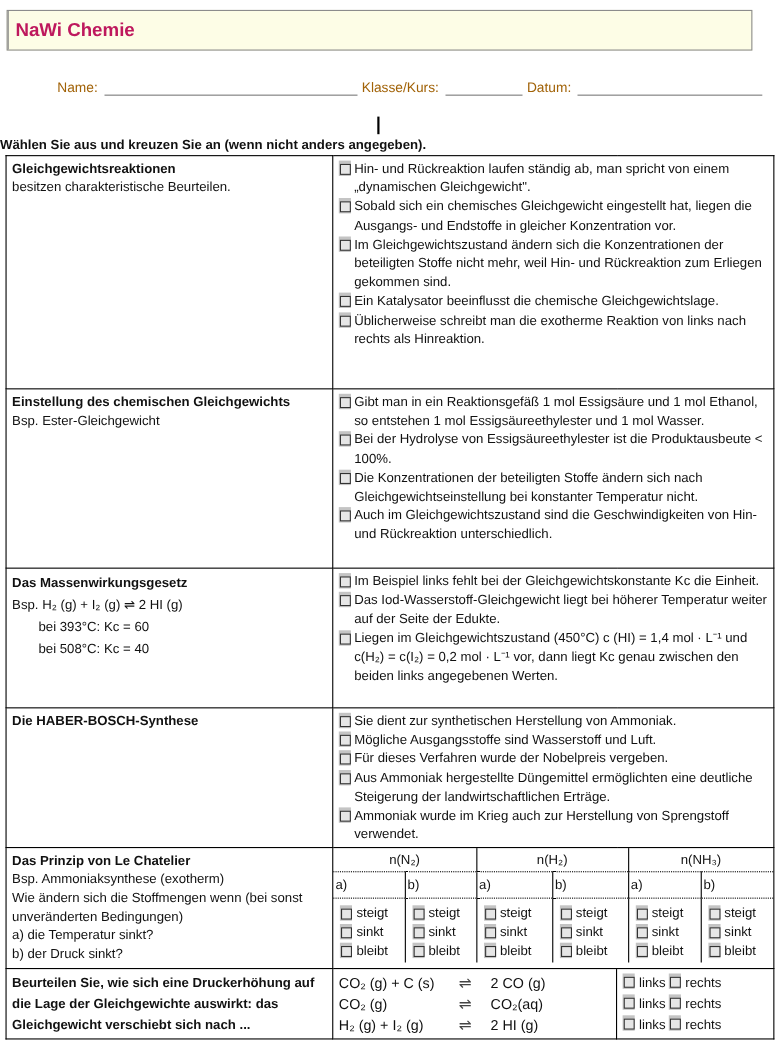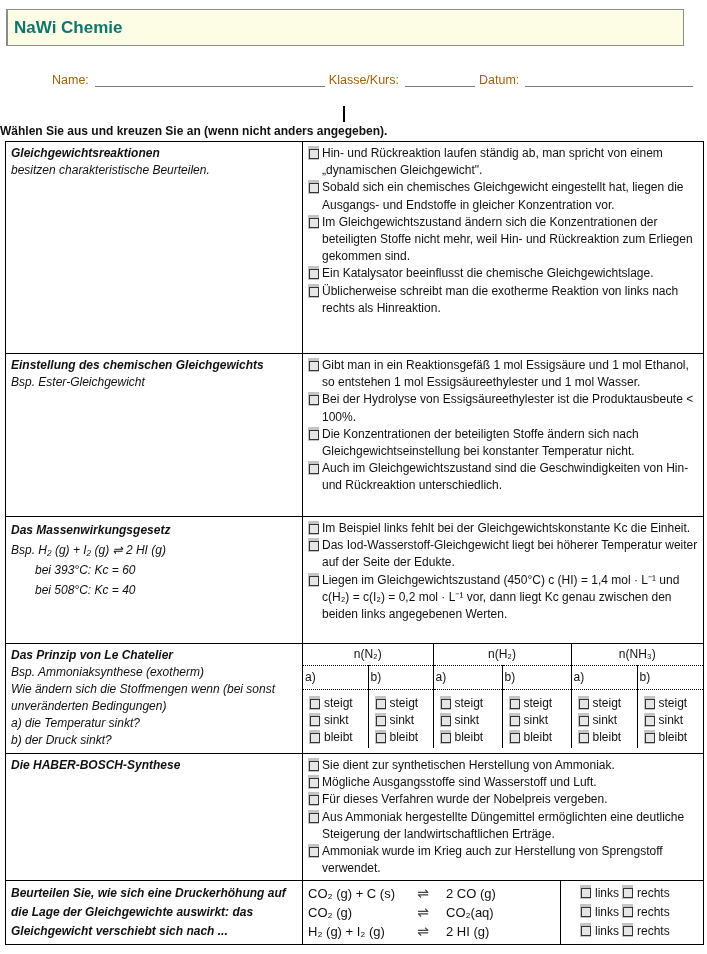--- a/index.html
+++ b/index.html
@@ -1,31 +1,31 @@
 <!DOCTYPE html>
 <html><head>
 <meta charset="utf-8">
 <style>
   * { box-sizing: border-box; margin: 0; padding: 0; }
   html, body { width: 707px; height: 954px; background: #ffffff; overflow: hidden; }
   body { font-family: "Liberation Sans", sans-serif; color: #111; position: relative; font-size: 12px; }
 
   .header { position: absolute; left: 6px; top: 9px; width: 678px; height: 37px; border: 1px solid #8c8c8c; background: #fdfde6; display: flex; }
   .header .title { flex: 1; padding-left: 8px; line-height: 35px; font-weight: bold; font-size: 17px; color: #7a7a7a; }
-  .header .subject { width: 137px; border-left: 1px solid #8c8c8c; line-height: 35px; padding-left: 6px; font-weight: bold; font-size: 17px; color: #0f766e; }
+  .header .subject { width: 137px; border-left: 1px solid #8c8c8c; line-height: 35px; padding-left: 6px; font-weight: bold; font-size: 17px; color: #be185d; }
 
   .meta { position: absolute; left: 7px; top: 73px; width: 680px; font-size: 12.5px; color: #a16207; display: flex; align-items: flex-start; margin-left: 45px; }
   .meta .blank { display: inline-block; border-bottom: 1px solid #7a7a7a; height: 14px; margin: 0 4px 0 6px; }
 
   .cursor { position: absolute; left: 343px; top: 106px; width: 2px; height: 16px; background: #000; }
   .instruction { position: absolute; left: 0; width: 707px; top: 124px; text-align: left; font-weight: bold; font-size: 12px; }
 
   table.ws { position: absolute; left: 5px; top: 141px; width: 699px; border-collapse: collapse; font-size: 12px; }
   table.ws > tbody > tr > td { border: 1.5px solid #000; vertical-align: top; }
-  .lcell { width: 297px; padding: 3px 5px; line-height: 17px; font-style: italic; }
+  .lcell { width: 297px; padding: 3px 5px; line-height: 17px; }
   .lcell .h { font-weight: bold; }
   .rcell { padding: 3px 4px 2px 5px; line-height: 17.2px; }
 
   .item { display: flex; align-items: flex-start; }
   .item .txt { flex: 1; padding-left: 3px; }
   .cb { display: inline-block; width: 11px; height: 14px; background: #c4c4c4; position: relative; flex: none; margin-top: 1px; cursor: pointer; }
   .cb::after { content: ""; position: absolute; left: 1px; top: 3px; width: 8px; height: 8px; border: 1px solid #333; background: #e6e6e6; }
 
   .indent { padding-left: 24px; }
 
@@ -39,21 +39,21 @@
   table.inner tr.opts td { padding: 5px 2px 2px 6px; line-height: 17px; vertical-align: top; }
   .opt { display: flex; align-items: flex-start; }
   .opt .txt { padding-left: 4px; }
 
   
   .eqcell { padding: 3px 5px; line-height: 19px; font-size: 13px; }
   .eq { display: flex; }
   .eq .lhs { width: 96px; }
   .eq .arr { width: 38px; text-align: center; color: #444; font-size: 14px; }
   .eq .rhs { padding-left: 4px; }
-  .lrcell { width: 143px; padding: 3px 19px; line-height: 19px; }
+  .lrcell { width: 143px; padding: 3px 5px; line-height: 19px; }
   .lr { display: flex; align-items: flex-start; }
   .lr .txt { padding: 0 3px 0 4px; }
 </style>
 </head>
 <body>
 
 <div class="header">
   <div class="subject">NaWi Chemie</div>
 </div>
 
@@ -138,20 +138,48 @@
             <span class="cb"></span>
             <span class="txt">Im Beispiel links fehlt bei der Gleichgewichtskonstante Kc die Einheit.</span>
           </div>
       <div class="item">
             <span class="cb"></span>
             <span class="txt">Das Iod-Wasserstoff-Gleichgewicht liegt bei höherer Temperatur weiter auf der Seite der Edukte.</span>
           </div>
       <div class="item">
             <span class="cb"></span>
             <span class="txt">Liegen im Gleichgewichtszustand (450°C) c (HI) = 1,4 mol · L⁻¹ und c(H₂) = c(I₂) = 0,2 mol · L⁻¹ vor, dann liegt Kc genau zwischen den beiden links angegebenen Werten.</span>
+          </div>
+    </td>
+  </tr>
+
+  <tr style="height:127px">
+    <td class="lcell">
+      <div class="h">Die HABER-BOSCH-Synthese</div>
+    </td>
+    <td class="rcell" colspan="2">
+      <div class="item">
+            <span class="cb"></span>
+            <span class="txt">Sie dient zur synthetischen Herstellung von Ammoniak.</span>
+          </div>
+      <div class="item">
+            <span class="cb"></span>
+            <span class="txt">Mögliche Ausgangsstoffe sind Wasserstoff und Luft.</span>
+          </div>
+      <div class="item">
+            <span class="cb"></span>
+            <span class="txt">Für dieses Verfahren wurde der Nobelpreis vergeben.</span>
+          </div>
+      <div class="item">
+            <span class="cb"></span>
+            <span class="txt">Aus Ammoniak hergestellte Düngemittel ermöglichten eine deutliche Steigerung der landwirtschaftlichen Erträge.</span>
+          </div>
+      <div class="item">
+            <span class="cb"></span>
+            <span class="txt">Ammoniak wurde im Krieg auch zur Herstellung von Sprengstoff verwendet.</span>
           </div>
     </td>
   </tr>
 
   <tr style="height:110px">
     <td class="lcell">
       <div class="h">Das Prinzip von Le Chatelier</div>
       <div>Bsp. Ammoniaksynthese (exotherm)</div>
       <div>Wie ändern sich die Stoffmengen wenn (bei sonst unveränderten Bedingungen)</div>
       <div>a) die Temperatur sinkt?</div>
@@ -257,48 +285,20 @@
                     <span class="cb"></span>
                     <span class="txt">bleibt</span>
                   </div>
           </td>
         </tr>
       </tbody>
           </table>
     </td>
   </tr>
 
-  <tr style="height:127px">
-    <td class="lcell">
-      <div class="h">Die HABER-BOSCH-Synthese</div>
-    </td>
-    <td class="rcell" colspan="2">
-      <div class="item">
-            <span class="cb"></span>
-            <span class="txt">Sie dient zur synthetischen Herstellung von Ammoniak.</span>
-          </div>
-      <div class="item">
-            <span class="cb"></span>
-            <span class="txt">Mögliche Ausgangsstoffe sind Wasserstoff und Luft.</span>
-          </div>
-      <div class="item">
-            <span class="cb"></span>
-            <span class="txt">Für dieses Verfahren wurde der Nobelpreis vergeben.</span>
-          </div>
-      <div class="item">
-            <span class="cb"></span>
-            <span class="txt">Aus Ammoniak hergestellte Düngemittel ermöglichten eine deutliche Steigerung der landwirtschaftlichen Erträge.</span>
-          </div>
-      <div class="item">
-            <span class="cb"></span>
-            <span class="txt">Ammoniak wurde im Krieg auch zur Herstellung von Sprengstoff verwendet.</span>
-          </div>
-    </td>
-  </tr>
-
   <tr style="height:63px">
     <td class="lcell" style="line-height:19px">
       <div class="h">Beurteilen Sie, wie sich eine Druckerhöhung auf die Lage der Gleichgewichte auswirkt: das Gleichgewicht verschiebt sich nach ...</div>
     </td>
     <td class="eqcell">
       <div class="eq">
         <span class="lhs">CO₂ (g) + C (s)</span>
         <span class="arr">⇌</span>
         <span class="rhs">2 CO (g)</span>
       </div>

